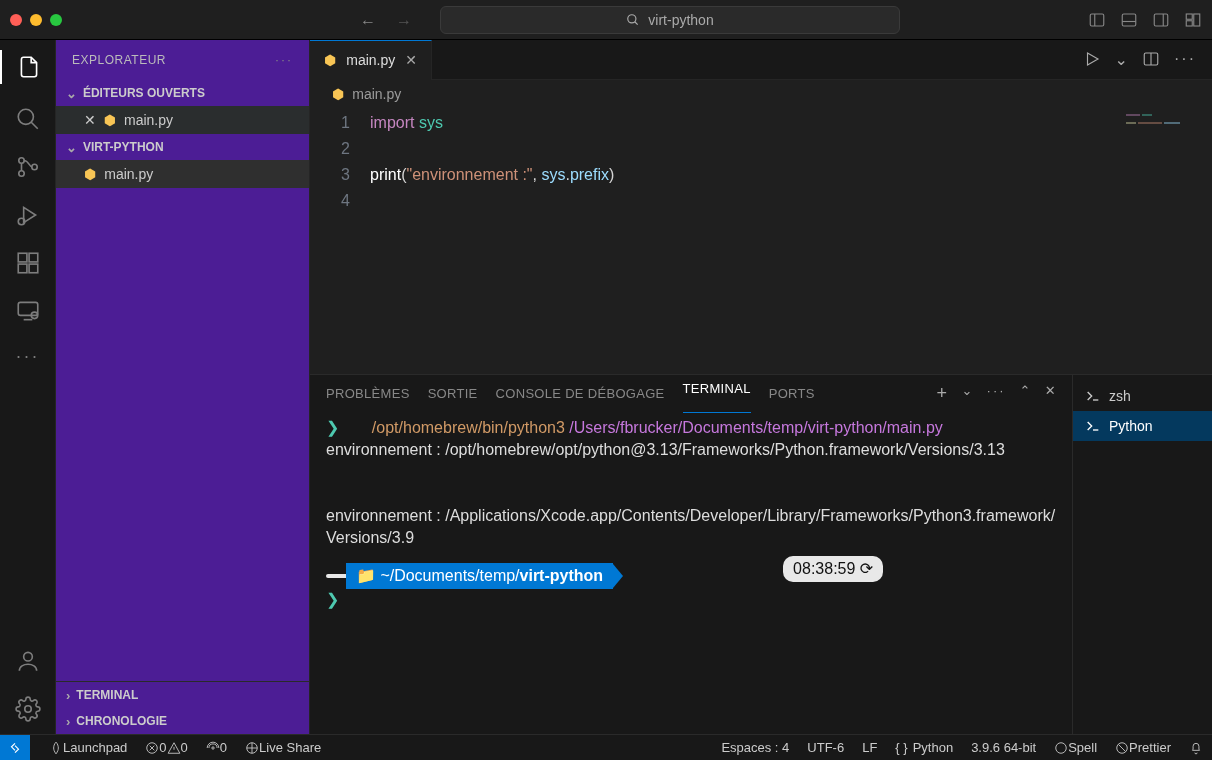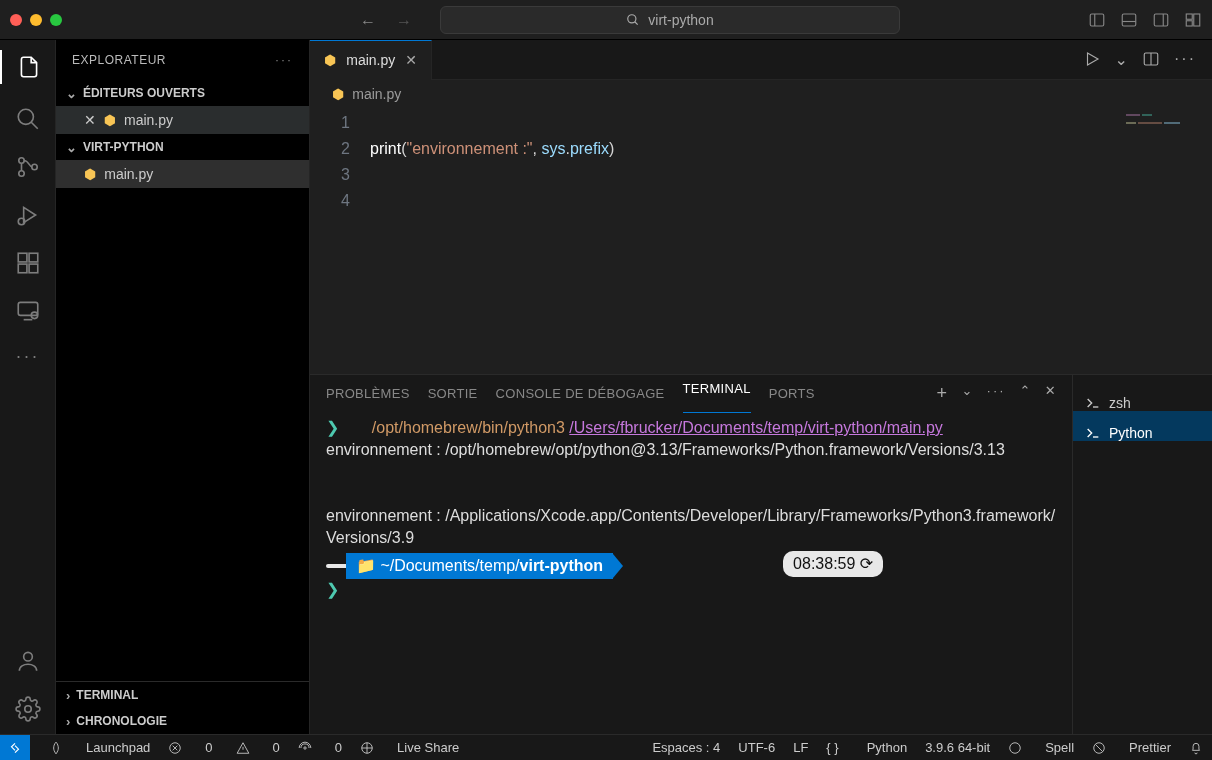--- a/index.html
+++ b/index.html
@@ -8,21 +8,21 @@
 .traffic { display:flex; gap:8px; margin-right:10px; }
 .dot { width:12px; height:12px; border-radius:50%; }
 .red{background:#ff5f57;} .yellow{background:#febc2e;} .green{background:#28c840;}
 .nav-arrows { display:flex; gap:20px; margin-left:280px; color:#888; }
 .search-pill { flex:0 0 460px; height:28px; background:#2a2a2a; border:1px solid #3a3a3a; border-radius:6px; margin-left:20px; display:flex; align-items:center; justify-content:center; gap:8px; color:#aaa; font-size:14px; }
 .titlebar-right { margin-left:auto; display:flex; gap:14px; color:#888; }
 .main-row { flex:1; display:flex; min-height:0; }
 .activity-bar { width:56px; background:#181818; display:flex; flex-direction:column; align-items:center; padding-top:10px; gap:22px; color:#7d7d7d; border-right:1px solid #252525; }
 .activity-bar .active { color:#fff; border-left:2px solid #fff; width:100%; display:flex; justify-content:center; padding:4px 0;}
 .activity-spacer { flex:1; }
-.sidebar { width:254px; background:#000000; display:flex; flex-direction:column; border-right:1px solid #252525; }
+.sidebar { width:254px; background:#4c1d95; display:flex; flex-direction:column; border-right:1px solid #252525; }
 .sidebar-header { height:40px; display:flex; align-items:center; padding:0 16px; font-size:12px; letter-spacing:0.5px; color:#bbb; justify-content:space-between; }
 .section-title { height:26px; display:flex; align-items:center; gap:6px; padding:0 10px; font-size:12px; font-weight:700; color:#ccc; }
 .file-item { height:28px; display:flex; align-items:center; gap:8px; padding:0 12px; font-size:14px; color:#ccc; }
 .file-item.indent { padding-left:28px; }
 .file-item.selected { background:#2a2d2e; }
 .file-item.hover { background:#2f2f2f; }
 .chevron { font-size:13px; color:#aaa; }
 .pyicon { color:#f8c555; font-size:14px; }
 .editor-zone { flex:1; display:flex; flex-direction:column; min-width:0; background:#1f1f1f; }
 .tabs-row { height:40px; background:#181818; display:flex; align-items:center; border-bottom:1px solid #252525; }
@@ -37,32 +37,32 @@
 .minimap .ln{ height:2px; margin-bottom:2px; display:flex; gap:2px;}
 .minimap .seg{ height:2px; }
 .panel { height:360px; background:#181818; border-top:1px solid #2a2a2a; display:flex; }
 .panel-main { flex:1; display:flex; flex-direction:column; min-width:0; }
 .panel-tabs { height:36px; display:flex; align-items:center; gap:18px; padding:0 16px; font-size:13px; color:#888; letter-spacing:0.3px; }
 .panel-tabs .active { color:#fff; border-bottom:1px solid #0078d4; padding-bottom:16px; margin-top:8px;}
 .panel-tabs-actions { margin-left:auto; display:flex; gap:14px; color:#aaa; }
 .terminal { flex:1; padding:6px 16px; font-family:Menlo,Consolas,monospace; font-size:16px; color:#ddd; overflow:hidden; line-height:22px; }
 .term-prompt { color:#4ec9b0; }
 .term-cmd { color:#d19a66;margin-left:28px; }
-.term-path { color:#c678dd; text-decoration:underline; }
-.powerline { display:inline-flex; align-items:center; margin-top:4px;}
+.term-path { color:#c678dd; }
+.powerline { display:inline-flex; align-items:center; margin-top:14px;}
 .pl-seg1 { background:#e8e8e8; color:#111; padding:2px 10px; border-radius:3px 0 0 3px;}
 .pl-seg2 { background:#0078d4; color:#fff; padding:2px 10px; }
 .pl-arrow { width:0;height:0;border-top:12px solid transparent;border-bottom:12px solid transparent;border-left:10px solid #0078d4;}
 .pl-time { margin-left:auto; background:#e8e8e8; color:#111; padding:2px 10px; border-radius:10px; }
 .term-side { width:140px; border-left:1px solid #2a2a2a; padding-top:6px; }
-.term-item { height:30px; display:flex; align-items:flex-end; gap:8px; padding:0 12px; font-size:14px; }
+.term-item { height:30px; display:flex; align-items:center; gap:8px; padding:0 12px; font-size:14px; }
 .term-item.selected { background:#04395e; color:#fff; }
 .statusbar { height:26px; background:#181818; border-top:1px solid #2a2a2a; display:flex; align-items:center; font-size:13px; color:#ccc; }
 .rs { width:30px; height:100%; background:#0078d4; display:flex; align-items:center; justify-content:center; color:#fff; margin-right:10px;}
-.statusbar .item { display:flex; align-items:center; gap:23px; padding:0 9px; }
+.statusbar .item { display:flex; align-items:center; gap:0; padding:0 9px; }
 .statusbar .right { margin-left:auto; display:flex; }
 svg{display:block;}
 .bottom-sections{margin-top:auto;border-top:1px solid #2a2a2a;}
 </style>
 </head>
 <body>
 
 <div class="titlebar">
   <div class="traffic">
     <div class="dot red"></div>
@@ -220,20 +220,21 @@
       <span>main.py</span>
     </div>
     <div class="editor-body">
       <div class="gutter">
         <div>1</div>
         <div>2</div>
         <div>3</div>
         <div>4</div>
       </div>
       <div class="code">
+        <div><span class="kw">import</span> <span class="mod">sys</span></div>
         <div>&nbsp;</div>
         <div><span class="fn">print</span><span class="punc">(</span><span class="str">"environnement :"</span><span class="punc">, </span><span class="obj">sys</span><span class="punc">.</span><span class="prop">prefix</span><span class="punc">)</span></div>
         <div>&nbsp;</div>
       </div>
       <div class="minimap">
         <div class="ln">
             <div class="seg" style="width:14px;background:#c586c0"></div>
             <div class="seg" style="width:10px;background:#4ec9b0"></div>
           </div>
         <div class="ln"></div>

